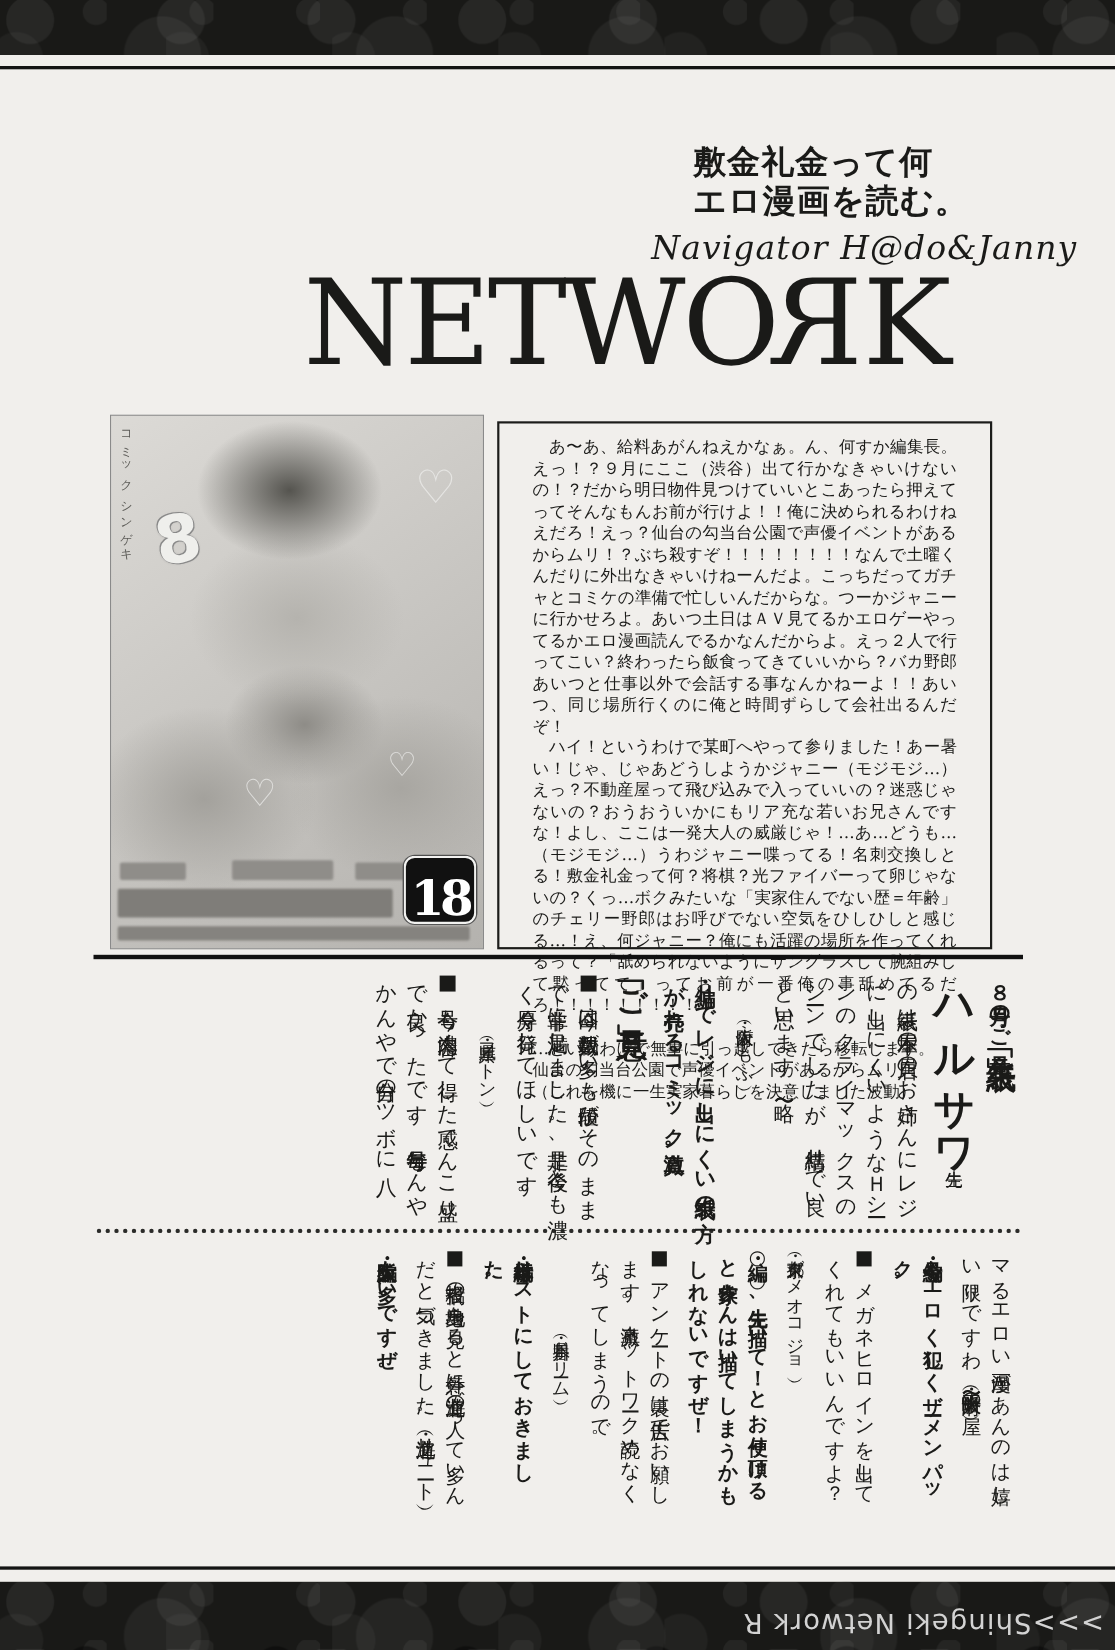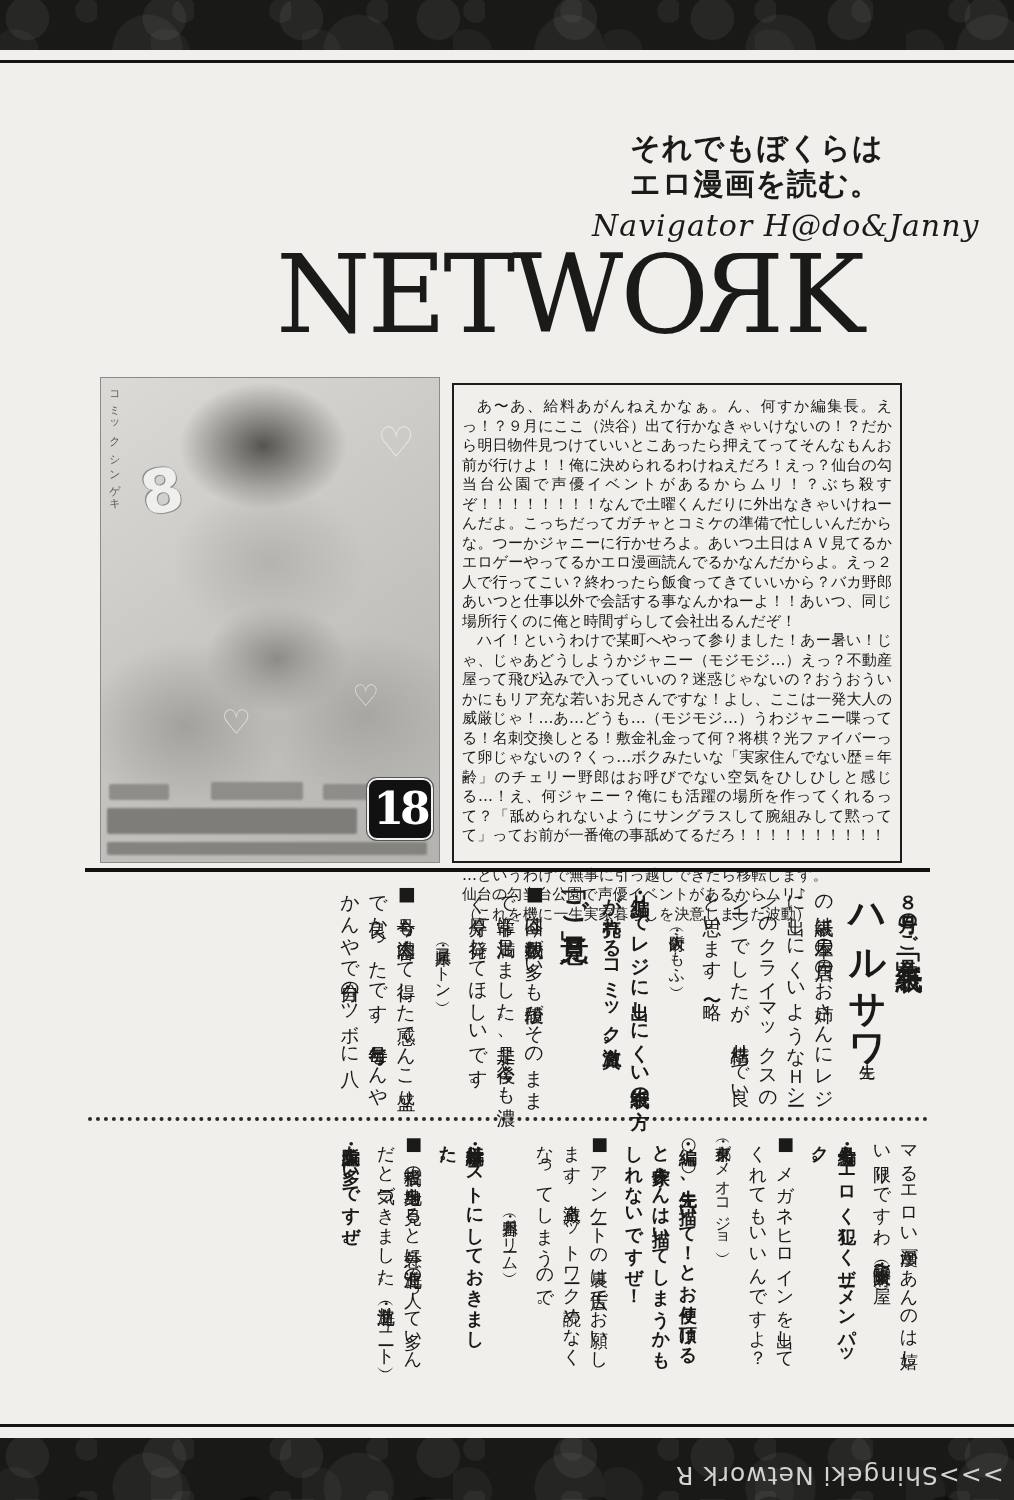--- a/index.html
+++ b/index.html
@@ -58,27 +58,27 @@
   .heart.h3{left:120px;bottom:120px;font-size:34px;}
   .caption-strip{position:absolute;left:0;bottom:0;width:100%;height:84px;}
   .cap-bar{position:absolute;background:#8f8d89;filter:blur(1px);border-radius:2px;}
   .cap-s1{left:8px;top:6px;width:60px;height:16px;}
   .cap-s2{left:110px;top:4px;width:92px;height:18px;}
   .cap-s3{left:222px;top:6px;width:64px;height:16px;}
   .cap-title{left:6px;top:30px;width:250px;height:26px;background:#7f7d79;}
   .cap-names{left:6px;top:64px;width:320px;height:13px;background:#85837f;}
   .badge18{position:absolute;right:6px;bottom:22px;width:66px;height:62px;
     background:#111;border-radius:10px;box-shadow:inset 0 0 0 2px #f2f2f0, 0 0 0 1px #555;
-    display:flex;align-items:center;justify-content:center;}
+    display:flex;align-items:flex-end;justify-content:center;}
   .badge18 span{color:#fff;font-family:"DejaVu Serif",serif;font-size:44px;
     font-weight:700;letter-spacing:-4px;line-height:1;}
 
   
   .intro-box{position:absolute;left:452px;top:383px;width:450px;height:480px;
-    border:2px solid #1c1c1a;box-sizing:border-box;padding:12px 8px;
+    border:2px solid #1c1c1a;box-sizing:border-box;padding:12px 30px;
     font-family:"DejaVu Serif",serif;font-size:15px;line-height:19.5px;
     text-align:justify;}
   .intro-box p{margin:0;text-indent:1em;}
   .intro-box .tail{margin-top:20px;text-indent:0;}
   .intro-box .tail p{text-indent:0;}
 
   
   .divider-solid{position:absolute;left:85px;top:868px;width:845px;height:4px;background:#111;}
   .divider-dotted{position:absolute;left:88px;top:1117px;width:840px;height:0;
     border-top:4px dotted #2b2b29;}
@@ -106,21 +106,21 @@
 <div class="page">
 
   <div class="band-top texture"></div>
   <div class="rule rule-top"></div>
   <div class="rule rule-bottom"></div>
   <div class="band-bottom texture">
     <span class="footer-text">&gt;&gt;&gt;Shingeki Network R</span>
   </div>
 
   <div class="tagline">
-    <div>それでもぼくらは</div>
+    <div>敷金礼金って何</div>
     <div>エロ漫画を読む。</div>
   </div>
   <div class="navigator">Navigator H@do&amp;Janny</div>
   <div class="title-en"><span>NETWO</span><span class="mirror-r">R</span><span>K</span></div>
 
   <div class="cover">
     <div class="cover-label-vert">コミック シンゲキ</div>
     <div class="cover-eight">8</div>
     <span class="heart h1">♡</span>
     <span class="heart h2">♡</span>

